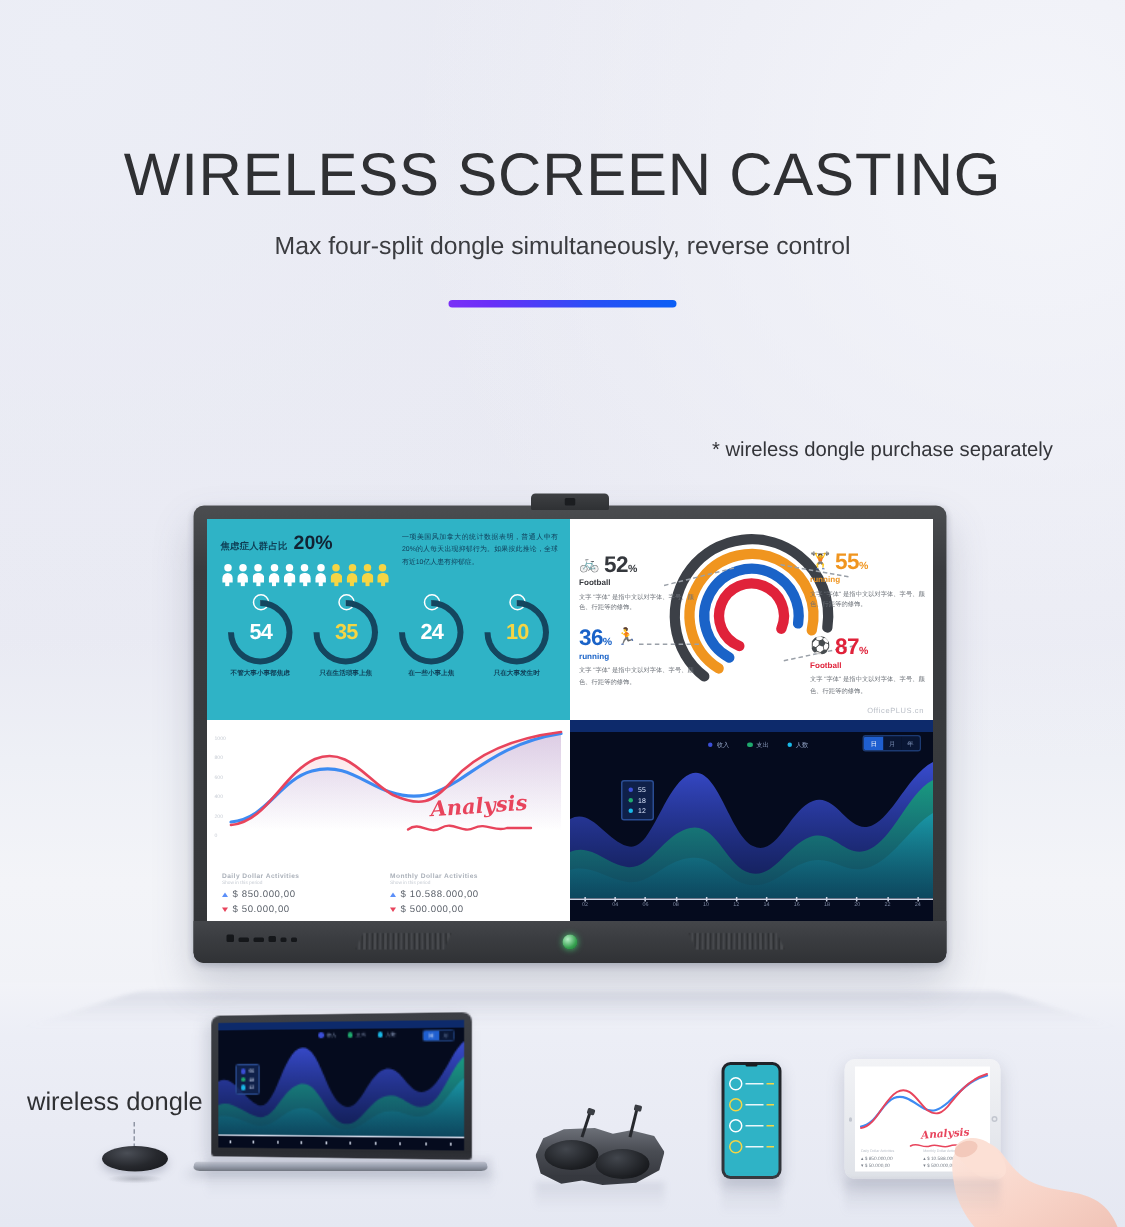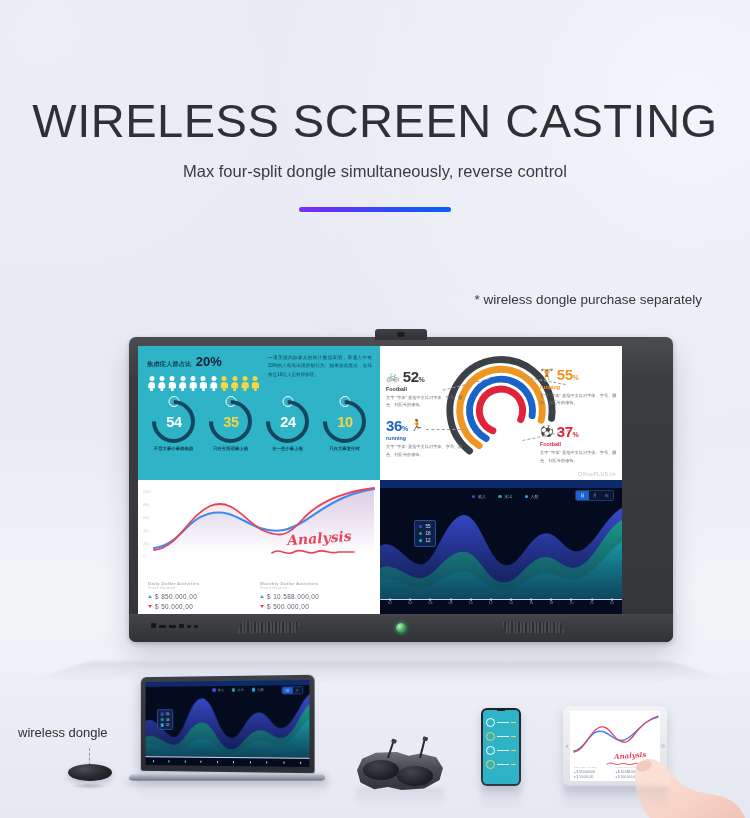--- a/index.html
+++ b/index.html
@@ -26,37 +26,37 @@
   .floor-shadow {
     position: absolute; left: 60px; top: 648px; width: 640px; height: 46px;
     background: linear-gradient(180deg, rgba(170,176,196,.30), rgba(170,176,196,0));
     transform: perspective(200px) rotateX(62deg);
     filter: blur(5px);
   }
 
   
   .header { position: absolute; left: 0; right: 0; top: 96px; text-align: center; }
   .headline {
-    font-size: 47px; letter-spacing: .5px; font-weight: 400;
+    font-size: 40px; letter-spacing: .5px; font-weight: 400;
     color: #2f3033; line-height: 1.05; white-space: nowrap;
   }
   .sub1 { margin-top: 26px; font-size: 16.5px; color: #3b3c40; }
   .sub2 { margin-top: 17px; font-size: 16.5px; color: #3b3c40; }
   .accent-bar {
     width: 152px; height: 5px; margin: 26px auto 0; border-radius: 3px;
     background: linear-gradient(90deg, #7b2ff7 0%, #6a2ef8 18%, #2a4ff6 62%, #0b5ff5 100%);
   }
   .footnote {
     position: absolute; right: 48px; top: 292px;
     font-size: 13.5px; color: #34353a;
   }
 
   
   .display {
-    position: absolute; left: 129px; top: 337px; width: 544px; height: 305px;
+    position: absolute; left: 129px; top: 337px; width: 502px; height: 305px;
     background: linear-gradient(180deg, #4b4d50 0%, #3a3c3f 14%, #35373a 86%, #2d2f32 100%);
     border-radius: 7px;
     box-shadow: 0 14px 26px rgba(90,96,118,.26), 0 2px 5px rgba(70,76,98,.3);
     padding: 9px 9px 0 9px;
   }
   .camera {
     position: absolute; left: 50%; top: -8px; transform: translateX(-50%);
     width: 52px; height: 11px; border-radius: 3px 3px 1px 1px;
     background: linear-gradient(180deg, #3e4043, #2f3134);
   }
@@ -192,21 +192,21 @@
     border-top: .7px solid #cfd6e6; background: #050b1e;
     display: flex; justify-content: space-around; align-items: flex-start; padding-top: 1px;
   }
   .xaxis span { font-size: 3.6px; color: #7e8aa4; position: relative; }
   .xaxis span::before {
     content:""; position:absolute; left:50%; top:-3px; transform:translateX(-50%);
     width:.8px; height:2.6px; background:#cfd6e6;
   }
 
   
-  .dongle-label { position: absolute; left: 18px; top: 725px; font-size: 13px; color: #2f3033; }
+  .dongle-label { position: absolute; left: 18px; top: 725px; font-size: 17px; color: #2f3033; }
   .leader-v {
     position: absolute; left: 89px; top: 748px; width: 0; height: 22px;
     border-left: 1px dashed #9096a4;
   }
   .dongle-puck {
     position: absolute; left: 68px; top: 764px; width: 44px; height: 17px;
     border-radius: 50%;
     background: radial-gradient(ellipse at 38% 28%, #4a4e56 0%, #26282d 52%, #141519 100%);
     box-shadow: 0 3px 6px rgba(110,116,138,.35);
   }
@@ -388,21 +388,21 @@
           <span class="num"><span>36</span><small>%</small></span>
           <span class="mini-icon">🏃</span>
         </div>
         <div class="lbl">running</div>
         <div class="txt">文字 "字体" 是指中文以对字体、字号、颜色、行距等的修饰。</div>
       </div>
 
       <div class="stat s4">
         <div class="row">
           <span class="mini-icon">⚽</span>
-          <span class="num"><span>37</span><small>%</small></span>
+          <span class="num"><span>87</span><small>%</small></span>
         </div>
         <div class="lbl">Football</div>
         <div class="txt">文字 "字体" 是指中文以对字体、字号、颜色、行距等的修饰。</div>
       </div>
 
       <div class="watermark">OfficePLUS.cn</div>
     </div>
 
     <div class="q-line">
       <div class="yax">1000<br>800<br>600<br>400<br>200<br>0</div>

